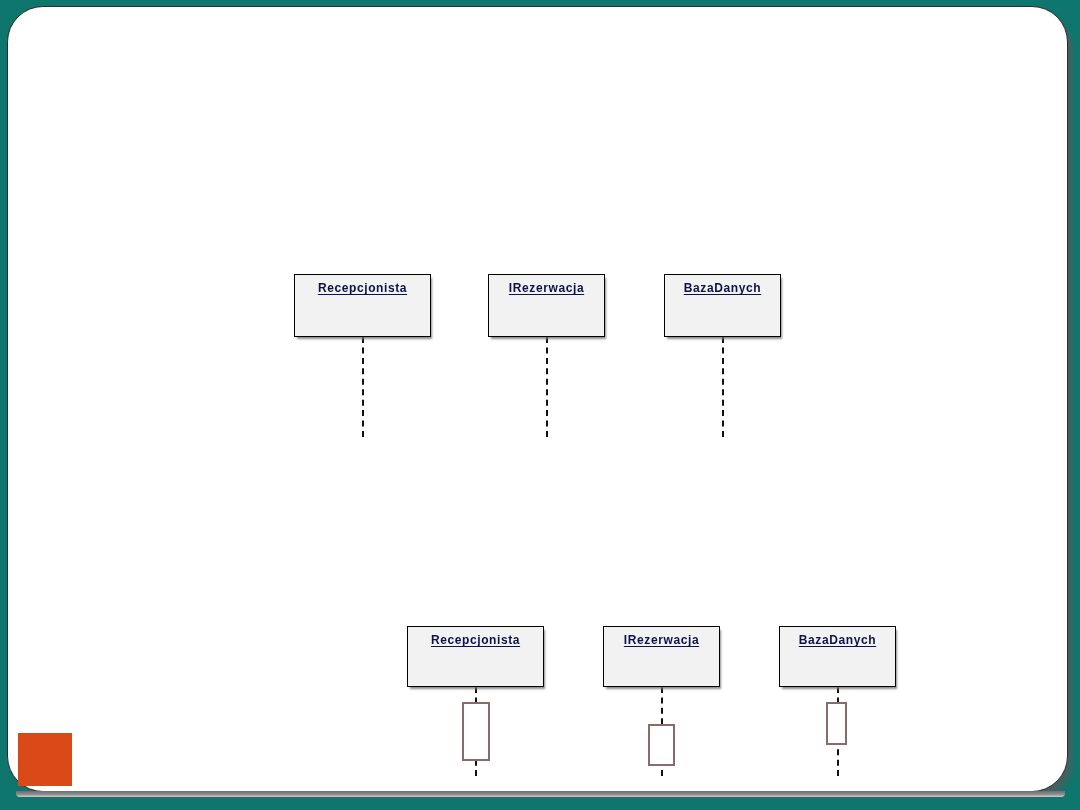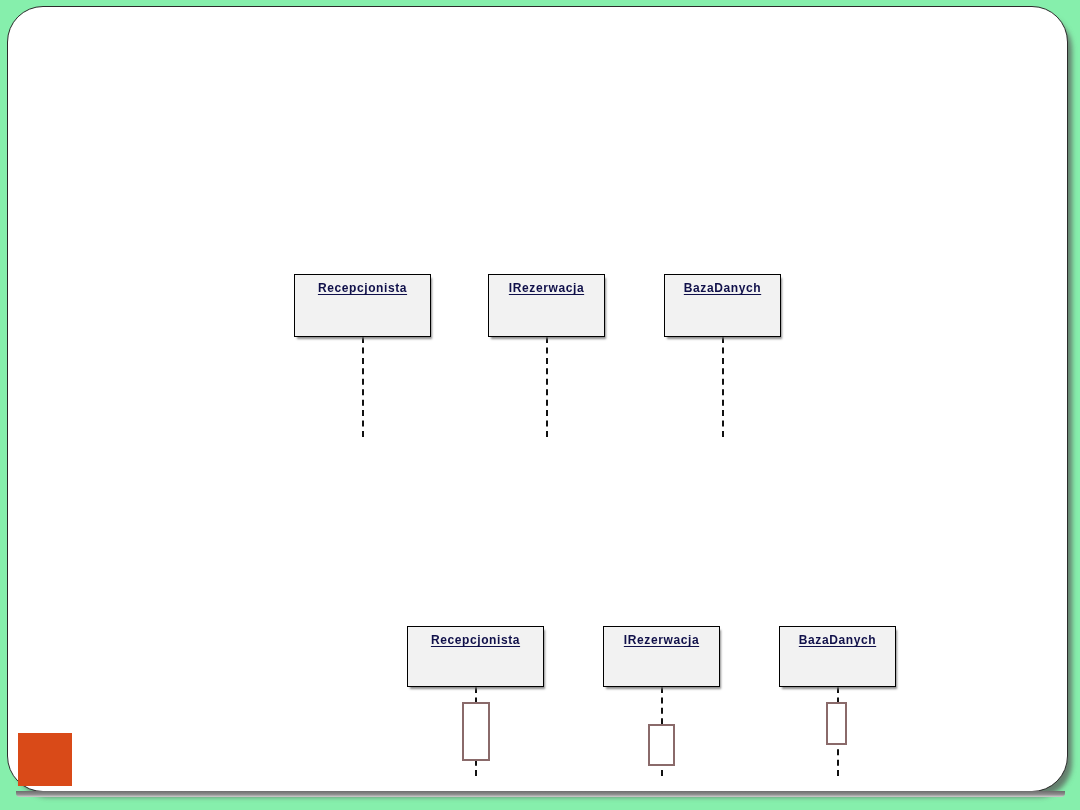--- a/index.html
+++ b/index.html
@@ -9,21 +9,21 @@
     background: #ffffff;
   }
   body {
     font-family: "Liberation Sans", sans-serif;
   }
   #slide-root {
     position: relative;
     width: 1080px;
     height: 810px;
     overflow: hidden;
-    background: #86efac;
+    background: #0f766e;
   }
 
   
   #slide-frame {
     position: absolute;
     left: 7px;
     top: 6px;
     width: 1061px;
     height: 786px;
     box-sizing: border-box;

